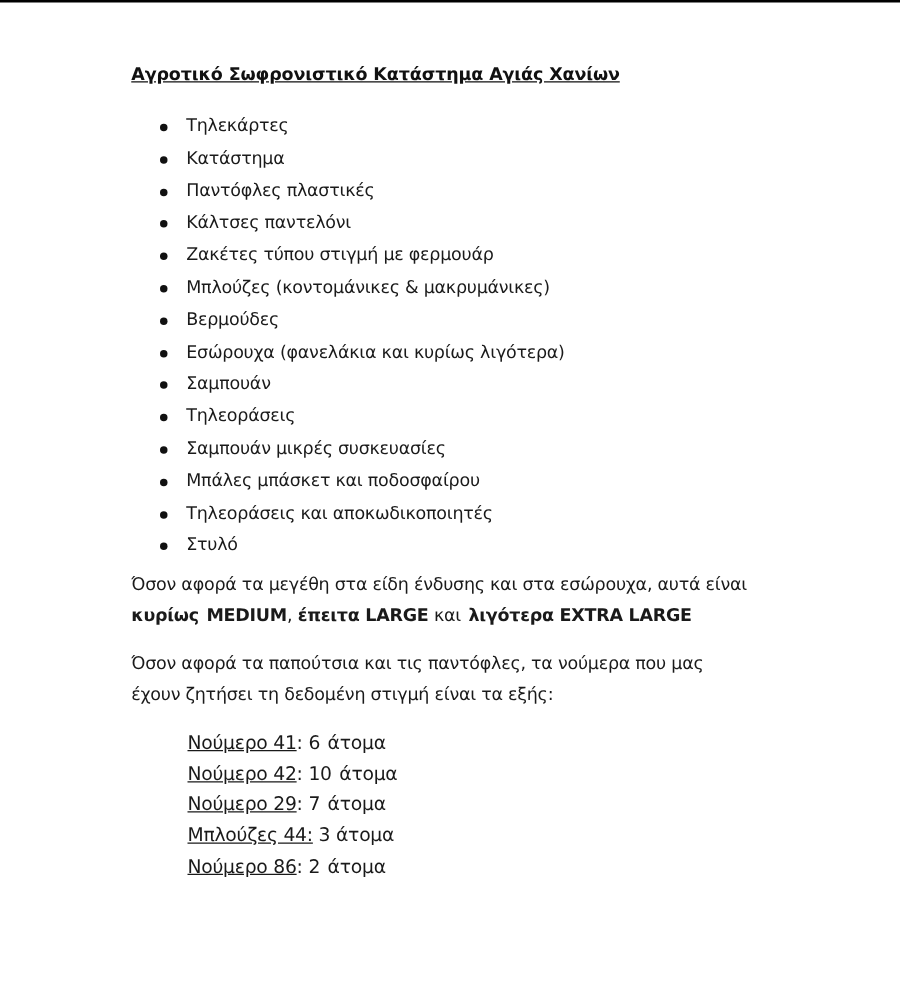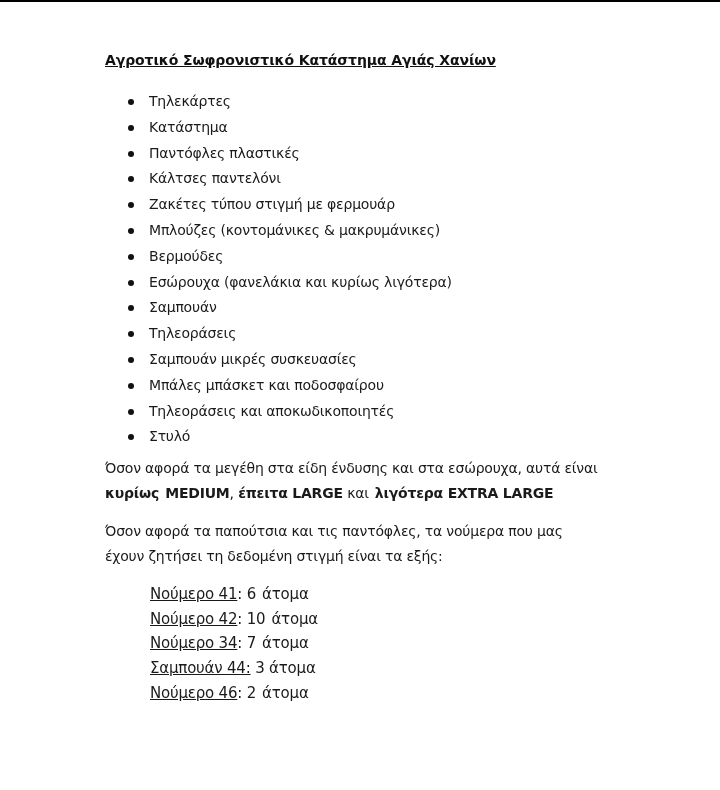--- a/index.html
+++ b/index.html
@@ -174,18 +174,18 @@
   </div>
 
   <div class="para para-shoes">
     <div>Όσον αφορά τα παπούτσια και τις παντόφλες, τα νούμερα που μας</div>
     <div>έχουν ζητήσει τη δεδομένη στιγμή είναι τα εξής:</div>
   </div>
 
   <ul class="shoe-list">
     <li><span class="shoe-label">Νούμερο 41</span><span>:</span> <span>6</span><span class="sp"></span><span>άτομα</span></li>
     <li><span class="shoe-label">Νούμερο 42</span><span>:</span> <span>10</span><span class="sp"></span><span>άτομα</span></li>
-    <li><span class="shoe-label">Νούμερο 34</span><span>:</span> <span>7</span><span class="sp"></span><span>άτομα</span></li>
-    <li><span class="shoe-label">Σαμπουάν 44:</span><span></span> <span>3</span> <span>άτομα</span></li>
-    <li><span class="shoe-label">Νούμερο 46</span><span>:</span> <span>2</span><span class="sp"></span><span>άτομα</span></li>
+    <li><span class="shoe-label">Νούμερο 29</span><span>:</span> <span>7</span><span class="sp"></span><span>άτομα</span></li>
+    <li><span class="shoe-label">Μπλούζες 44:</span><span></span> <span>3</span> <span>άτομα</span></li>
+    <li><span class="shoe-label">Νούμερο 86</span><span>:</span> <span>2</span><span class="sp"></span><span>άτομα</span></li>
   </ul>
 
 </div>
 
 </body></html>

